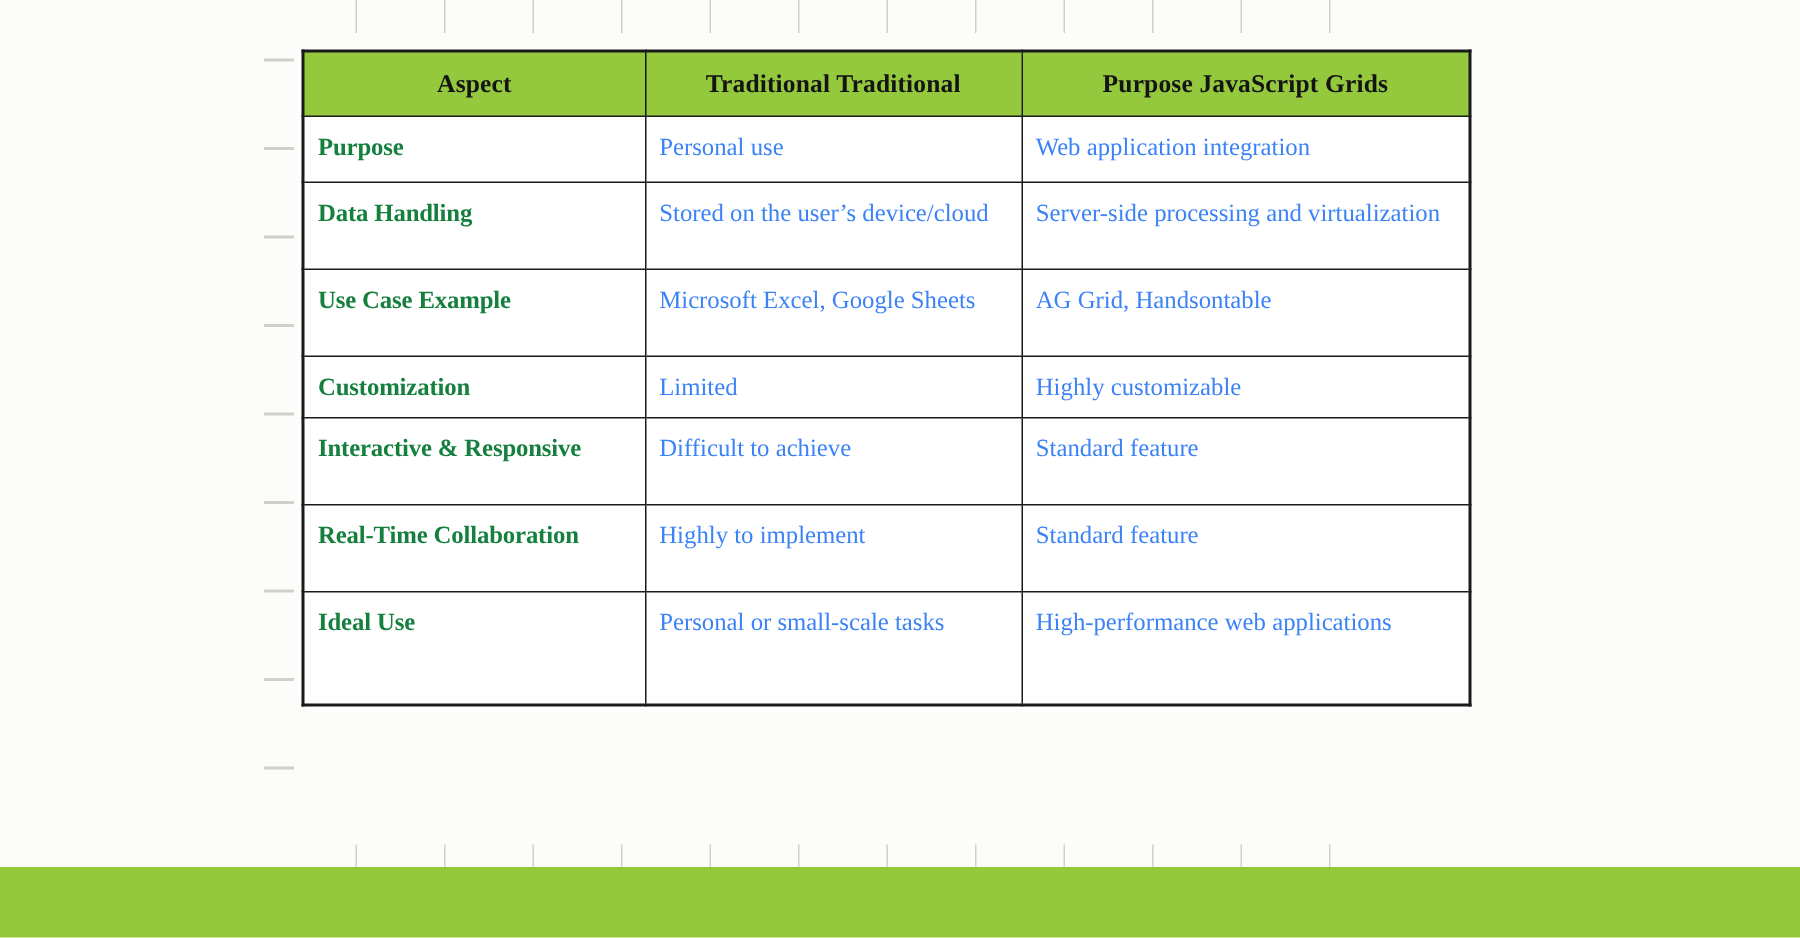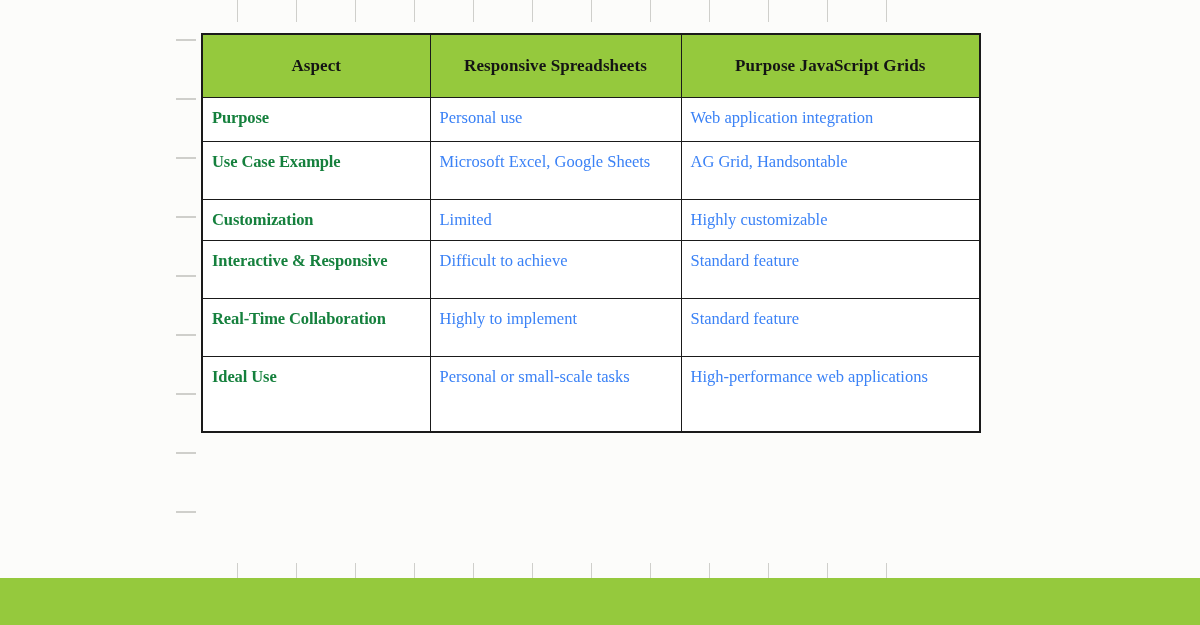--- a/index.html
+++ b/index.html
@@ -80,21 +80,21 @@
 
   
   #doc-table thead th {
     background: #95c93d;
     color: #141414;
     font-weight: bold;
     font-size: 17px;
     text-align: center;
     vertical-align: middle;
     height: 30px;
-    padding: 16px 8px;
+    padding: 6px 8px;
     letter-spacing: 0.1px;
   }
 
   
   #doc-table tbody td {
     font-size: 16.5px;
     line-height: 1.45;
     color: #3b82f6;
   }
   #doc-table tbody td.aspect {
@@ -203,32 +203,37 @@
 
   <table id="doc-table">
     <colgroup>
       <col class="c1">
         <col class="c2">
         <col class="c3">
     </colgroup>
     <thead>
       <tr>
         <th>Aspect</th>
-        <th>Responsive Spreadsheets</th>
+        <th>Traditional Traditional</th>
         <th>Purpose JavaScript Grids</th>
       </tr>
     </thead>
     <tbody>
 
       <tr style="height: 44px;">
         <td class="aspect">Purpose</td>
         <td>Personal use</td>
         <td>Web application integration</td>
       </tr>
 
+      <tr style="height: 58px;">
+        <td class="aspect">Data Handling</td>
+        <td>Stored on the user’s device/cloud</td>
+        <td>Server-side processing and virtualization</td>
+      </tr>
 
 
       <tr style="height: 58px;">
         <td class="aspect">Use Case Example</td>
         <td>Microsoft Excel, Google Sheets</td>
         <td>AG Grid, Handsontable</td>
       </tr>
 
       <tr style="height: 38px;">
         <td class="aspect">Customization</td>

